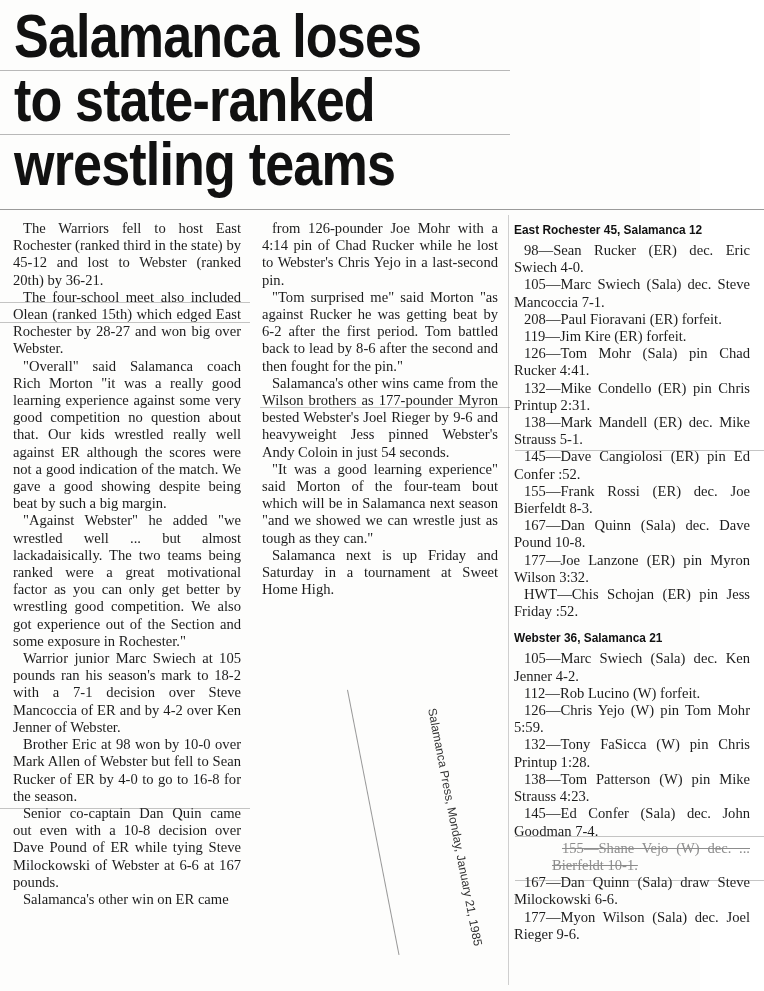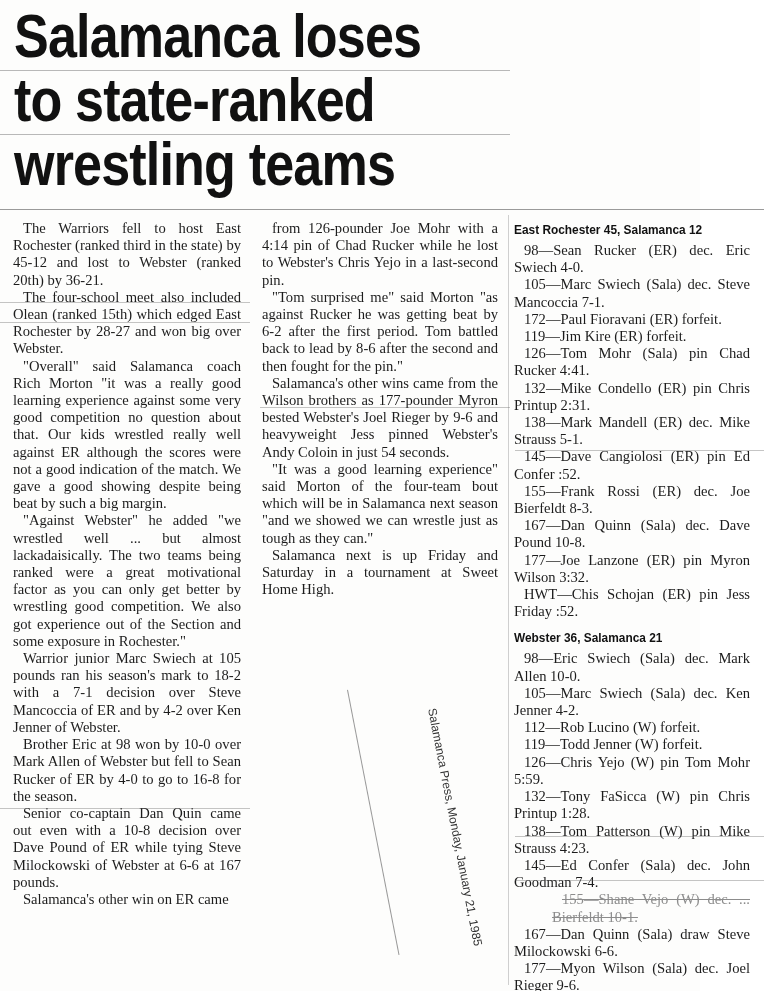--- a/index.html
+++ b/index.html
@@ -143,38 +143,36 @@
     <p>Salamanca next is up Friday and Saturday in a tournament at Sweet Home High.</p>
   </div>
 
   <div class="credit-rule"></div>
   <div class="credit">Salamanca Press, Monday, January 21, 1985</div>
 
   <div class="col col-3">
     <div class="box-head">East Rochester 45, Salamanca 12</div>
     <p class="result">98—Sean Rucker (ER) dec. Eric Swiech 4-0.</p>
     <p class="result">105—Marc Swiech (Sala) dec. Steve Mancoccia 7-1.</p>
-    <p class="result">172—Paul Fioravani (ER) forfeit.</p>
+    <p class="result">208—Paul Fioravani (ER) forfeit.</p>
     <p class="result">119—Jim Kire (ER) forfeit.</p>
     <p class="result">126—Tom Mohr (Sala) pin Chad Rucker 4:41.</p>
     <p class="result">132—Mike Condello (ER) pin Chris Printup 2:31.</p>
     <p class="result">138—Mark Mandell (ER) dec. Mike Strauss 5-1.</p>
     <p class="result">145—Dave Cangiolosi (ER) pin Ed Confer :52.</p>
     <p class="result">155—Frank Rossi (ER) dec. Joe Bierfeldt 8-3.</p>
     <p class="result">167—Dan Quinn (Sala) dec. Dave Pound 10-8.</p>
     <p class="result">177—Joe Lanzone (ER) pin Myron Wilson 3:32.</p>
     <p class="result">HWT—Chis Schojan (ER) pin Jess Friday :52.</p>
 
     <div class="gap"></div>
 
     <div class="box-head">Webster 36, Salamanca 21</div>
-    <p class="result">98—Eric Swiech (Sala) dec. Mark Allen 10-0.</p>
     <p class="result">105—Marc Swiech (Sala) dec. Ken Jenner 4-2.</p>
     <p class="result">112—Rob Lucino (W) forfeit.</p>
-    <p class="result">119—Todd Jenner (W) forfeit.</p>
     <p class="result">126—Chris Yejo (W) pin Tom Mohr 5:59.</p>
     <p class="result">132—Tony FaSicca (W) pin Chris Printup 1:28.</p>
     <p class="result">138—Tom Patterson (W) pin Mike Strauss 4:23.</p>
     <p class="result">145—Ed Confer (Sala) dec. John Goodman 7-4.</p>
     <p class="result smudged">155—Shane Vejo (W) dec. ... Bierfeldt 10-1.</p>
     <p class="result">167—Dan Quinn (Sala) draw Steve Milockowski 6-6.</p>
     <p class="result">177—Myon Wilson (Sala) dec. Joel Rieger 9-6.</p>
 
   </div>
 

